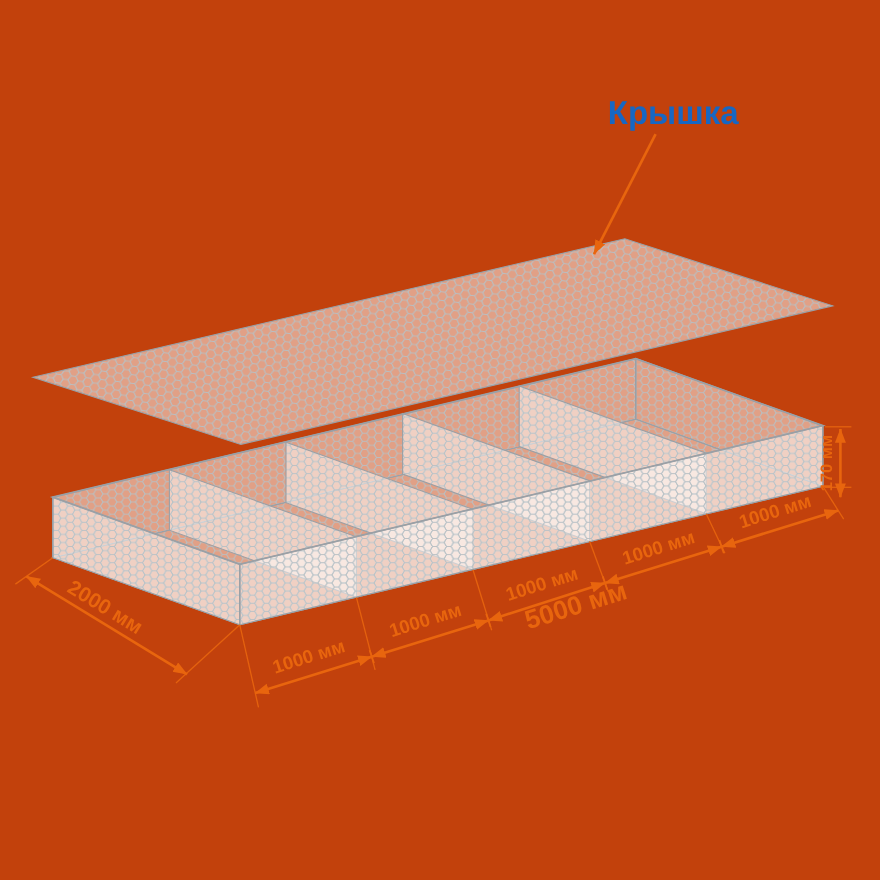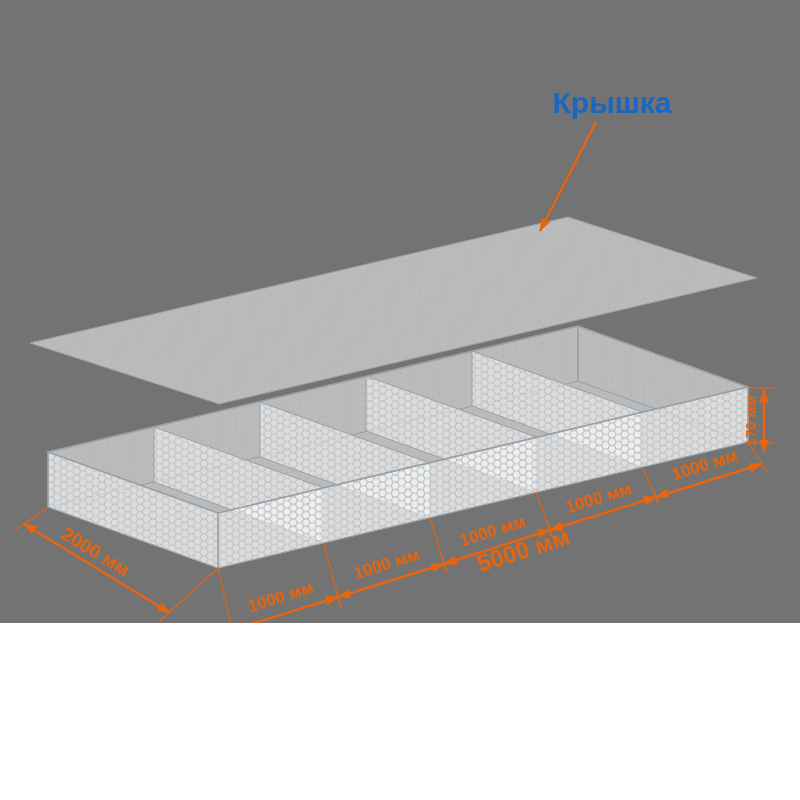--- a/index.html
+++ b/index.html
@@ -1,16 +1,16 @@
 <!DOCTYPE html>
 <html><head>
 <meta charset="utf-8">
 <style>
   html,body{margin:0;padding:0;background:#ffffff;}
-  .canvas{width:800px;height:623px;position:relative;background:#737373;overflow:hidden;
+  .canvas{width:800px;height:800px;position:relative;background:#c2410c;overflow:hidden;
           font-family:"Liberation Sans",sans-serif;}
   svg{display:block;}
   .t-callout{font:700 30px "Liberation Sans",sans-serif;}
   .t-big{font:700 24px "Liberation Sans",sans-serif;}
   .t-seg{font:700 17px "Liberation Sans",sans-serif;}
   .t-w{font:700 19px "Liberation Sans",sans-serif;}
   .t-h{font:700 15px "Liberation Sans",sans-serif;}
   .dimline{stroke-width:2.4;fill:none;}
   .extline{stroke-width:1.2;fill:none;opacity:.9;}
   .tick{stroke-width:1.6;fill:none;}

